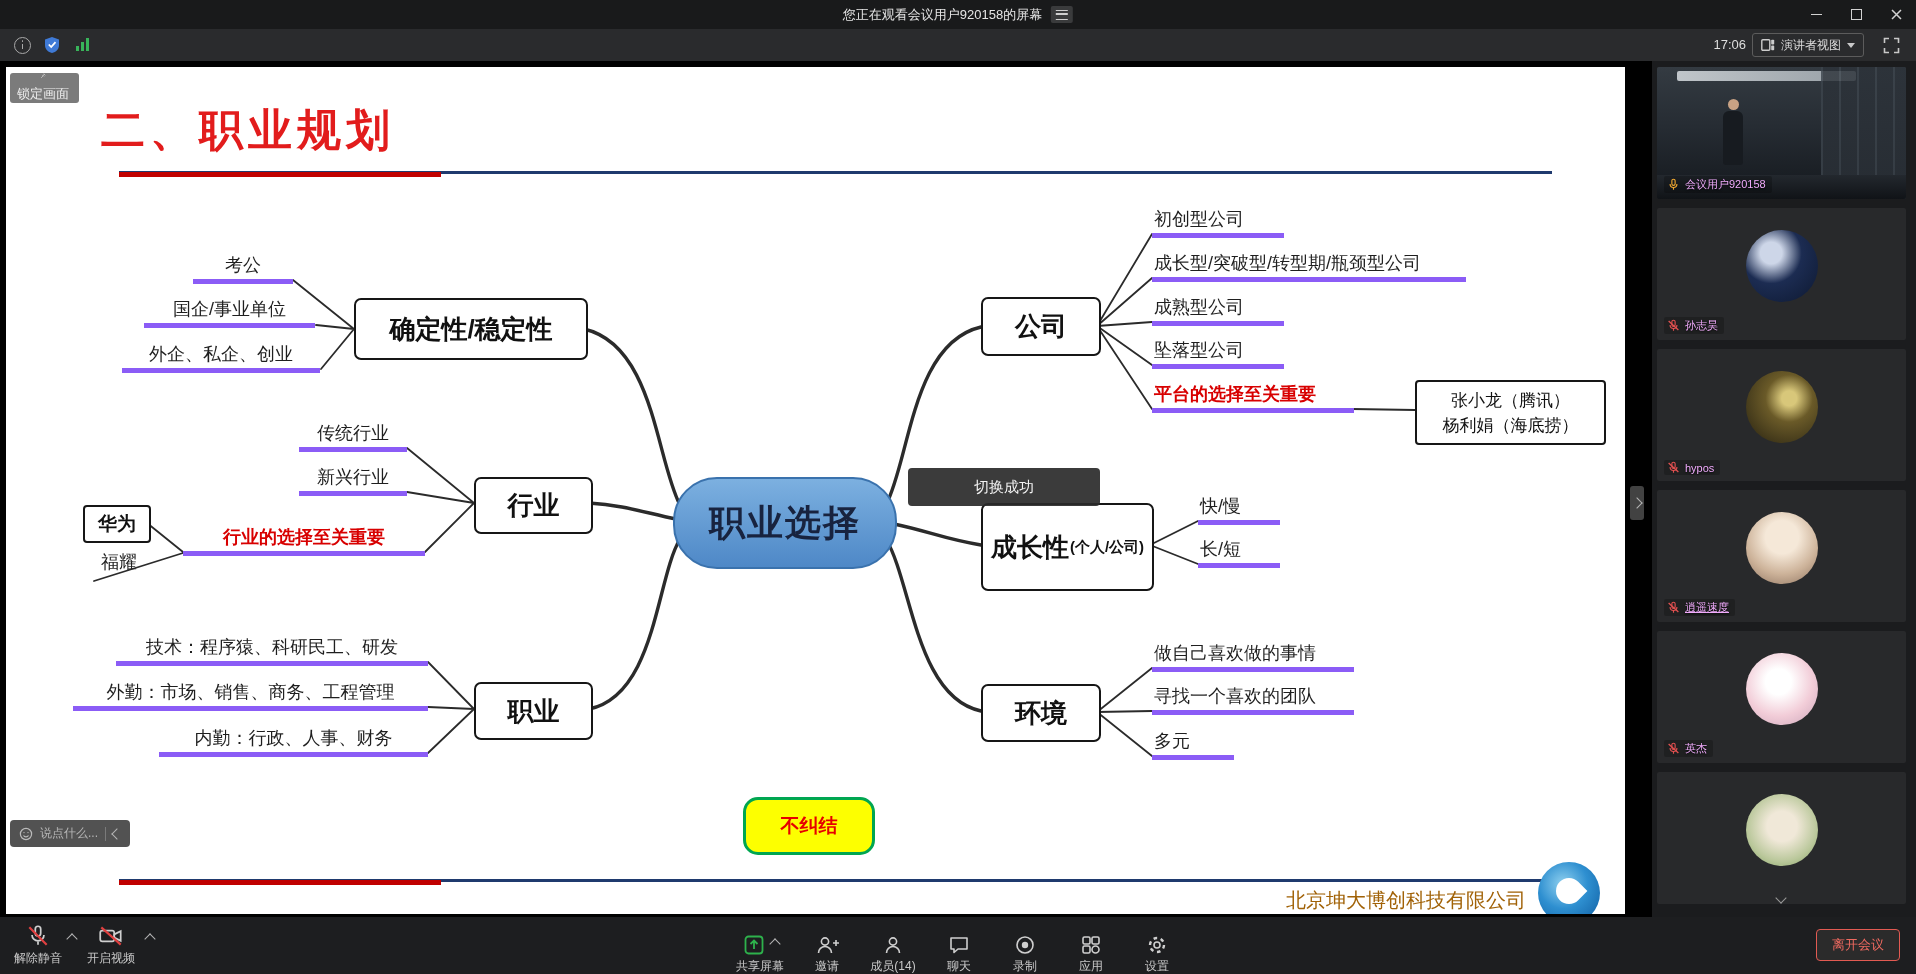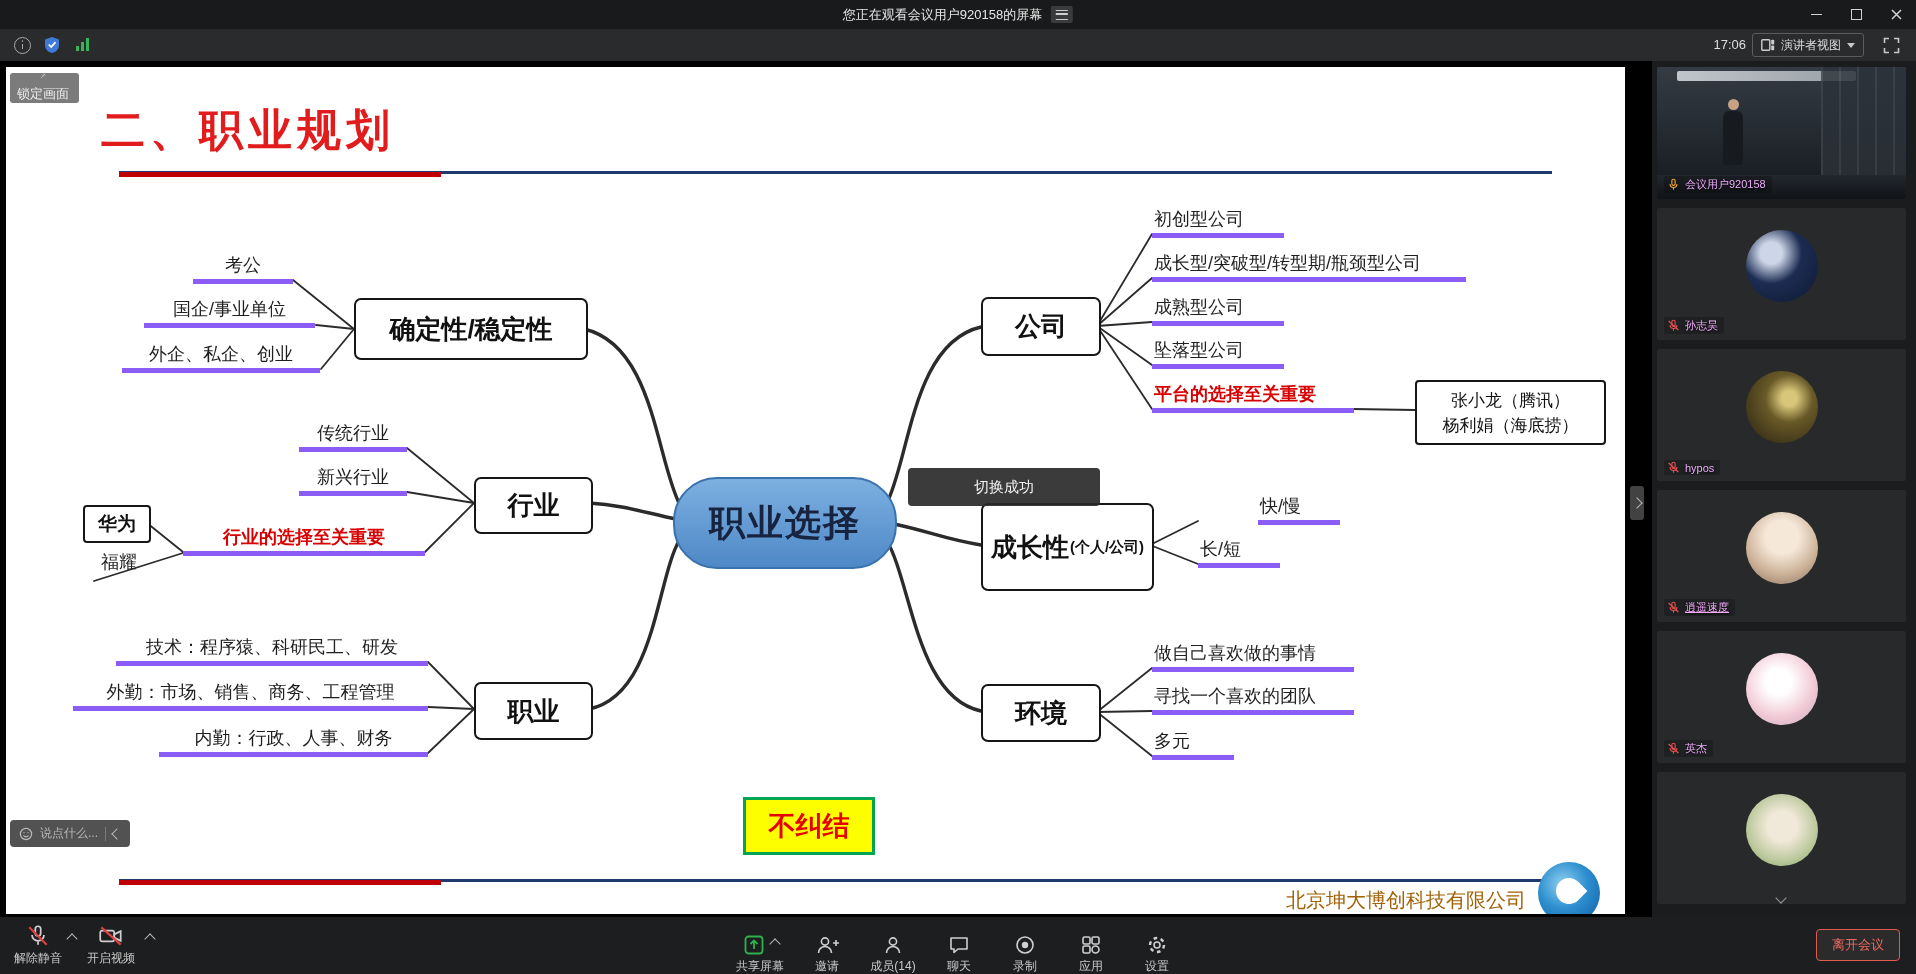--- a/index.html
+++ b/index.html
@@ -27,22 +27,22 @@
   #slide-title{position:absolute;left:95px;top:34px;font-size:44px;font-weight:800;color:#e21c1c;letter-spacing:5px;white-space:nowrap;}
   .divline{position:absolute;}
   .leaf{position:absolute;font-size:18px;line-height:26px;color:#1f1f1f;border-bottom:5px solid #8b5cf6;text-align:center;white-space:nowrap;padding-bottom:1px;}
   .leaf.la{text-align:left;padding-left:2px;}
   .leaf.red{color:#d80000;font-weight:700;}
   .plain{position:absolute;font-size:18px;color:#1f1f1f;white-space:nowrap;}
   .bbox{position:absolute;background:#fff;border:2.5px solid #161616;border-radius:7px;display:flex;align-items:center;justify-content:center;font-weight:700;color:#111;}
   #center-node{position:absolute;left:667px;top:410px;width:220px;height:88px;border-radius:44px;
     background:linear-gradient(180deg,#7cb0e0 0%,#4e88c7 100%);border:2px solid #3a72ad;
     display:flex;align-items:center;justify-content:center;font-size:36px;font-weight:800;color:#18233f;letter-spacing:2px;}
-  #note-box{position:absolute;left:737px;top:730px;width:126px;height:52px;background:#fdff00;border:3px solid #00a651;border-radius:0;
-    display:flex;align-items:center;justify-content:center;font-size:27px;font-weight:800;color:#e60000;}
+  #note-box{position:absolute;left:737px;top:730px;width:126px;height:52px;background:#fdff00;border:3px solid #00a651;border-radius:15px;
+    display:flex;align-items:center;justify-content:center;font-size:19px;font-weight:800;color:#e60000;}
   #company{position:absolute;left:1280px;top:820px;font-size:20px;color:#a16207;white-space:nowrap;}
   #logo{position:absolute;left:1532px;top:795px;width:62px;height:62px;border-radius:50%;
     background:radial-gradient(circle at 40% 35%,#8fd0ef 0%,#2e8fd0 45%,#0d5a9e 100%);}
   #logo .drop{position:absolute;left:18px;top:16px;width:26px;height:26px;background:#fff;border-radius:50% 0 50% 50%;transform:rotate(45deg);}
   
   #pin-bar{position:absolute;left:10px;top:73px;height:30px;background:rgba(90,90,90,.8);border-radius:3px;display:flex;align-items:center;gap:6px;padding:0 10px 0 7px;color:#ececec;font-size:13px;z-index:6;flex-direction:column;}
   #toast{position:absolute;left:864px;top:468px;width:192px;height:38px;background:rgba(42,42,42,.92);border-radius:4px;color:#f2f2f2;font-size:15px;display:flex;align-items:center;justify-content:center;z-index:7;margin-left:44px;}
   #chat-bar{position:absolute;left:10px;top:820px;height:27px;background:rgba(56,56,56,.87);border-radius:4px;display:flex;align-items:center;gap:7px;padding:0 9px;z-index:6;color:#b5b5b5;font-size:12px;cursor:text;}
   .vdiv{width:1px;height:14px;background:#7a7a7a;}
   .chev{width:7px;height:7px;border-left:1.6px solid #b5b5b5;border-top:1.6px solid #b5b5b5;display:inline-block;}
@@ -177,21 +177,21 @@
 
   <div class="leaf la" style="left:1146px;top:139px;width:130px">初创型公司</div>
   <div class="leaf la" style="left:1146px;top:183px;width:312px">成长型/突破型/转型期/瓶颈型公司</div>
   <div class="leaf la" style="left:1146px;top:227px;width:130px">成熟型公司</div>
   <div class="leaf la" style="left:1146px;top:270px;width:130px">坠落型公司</div>
   <div class="leaf la red" style="left:1146px;top:314px;width:200px">平台的选择至关重要</div>
   <div class="bbox" style="left:1409px;top:313px;width:187px;height:61px;font-size:17px;font-weight:400;border-width:2px;border-radius:4px;flex-direction:column;gap:2px">
     <span>张小龙（腾讯）</span>
     <span>杨利娟（海底捞）</span>
   </div>
-  <div class="leaf la" style="left:1252px;top:426px;width:80px">快/慢</div>
+  <div class="leaf la" style="left:1192px;top:426px;width:80px">快/慢</div>
   <div class="leaf la" style="left:1192px;top:469px;width:80px">长/短</div>
   <div class="leaf la" style="left:1146px;top:573px;width:200px">做自己喜欢做的事情</div>
   <div class="leaf la" style="left:1146px;top:616px;width:200px">寻找一个喜欢的团队</div>
   <div class="leaf la" style="left:1146px;top:661px;width:80px">多元</div>
 
   <div id="note-box">不纠结</div>
   <div class="divline" style="left:113px;top:812px;width:1433px;height:3px;background:#1f3a6e"></div>
   <div class="divline" style="left:113px;top:813px;width:322px;height:5px;background:#c00000"></div>
   <div id="company">北京坤大博创科技有限公司</div>
   <div id="logo">

